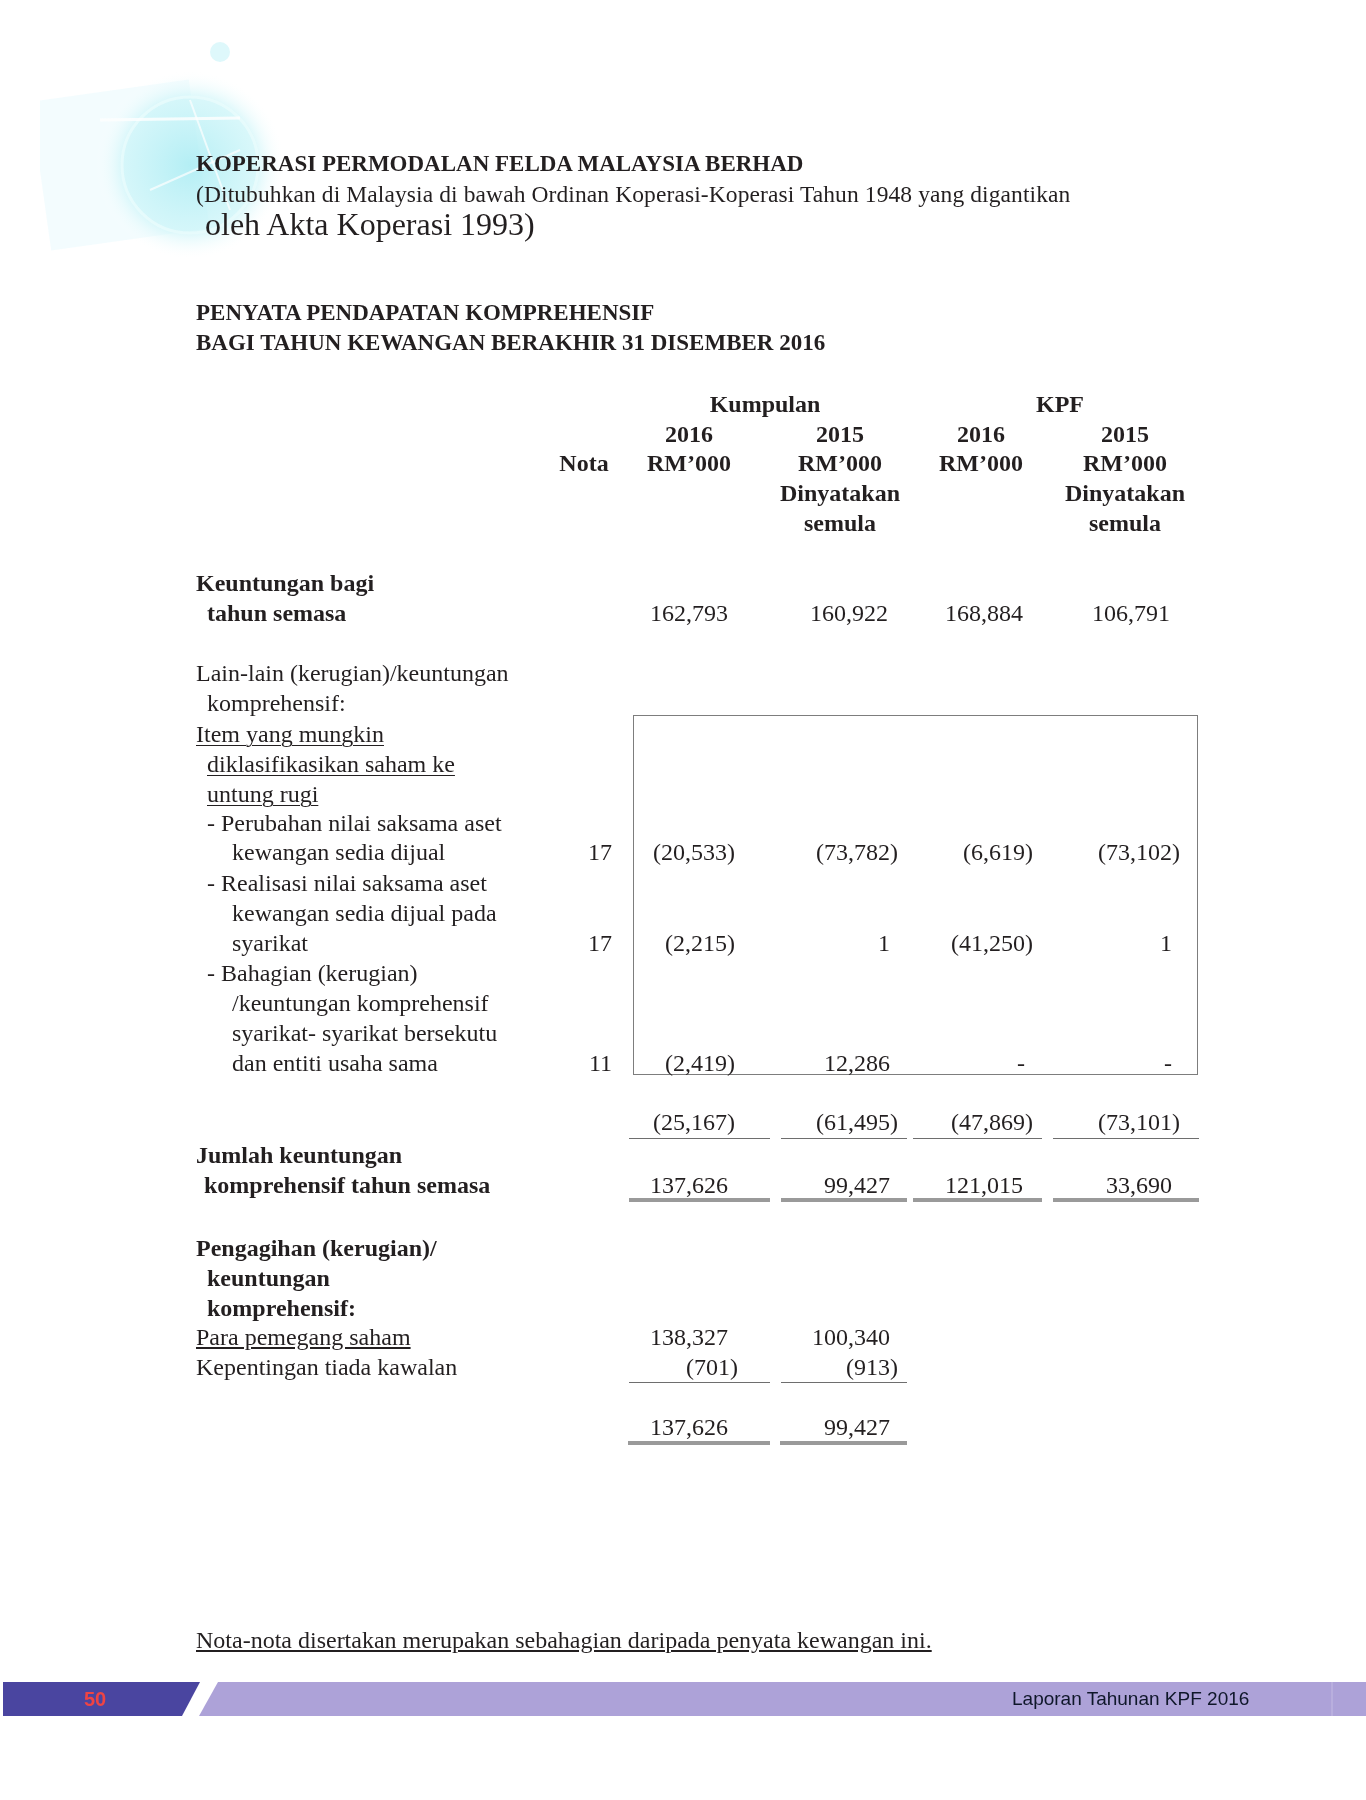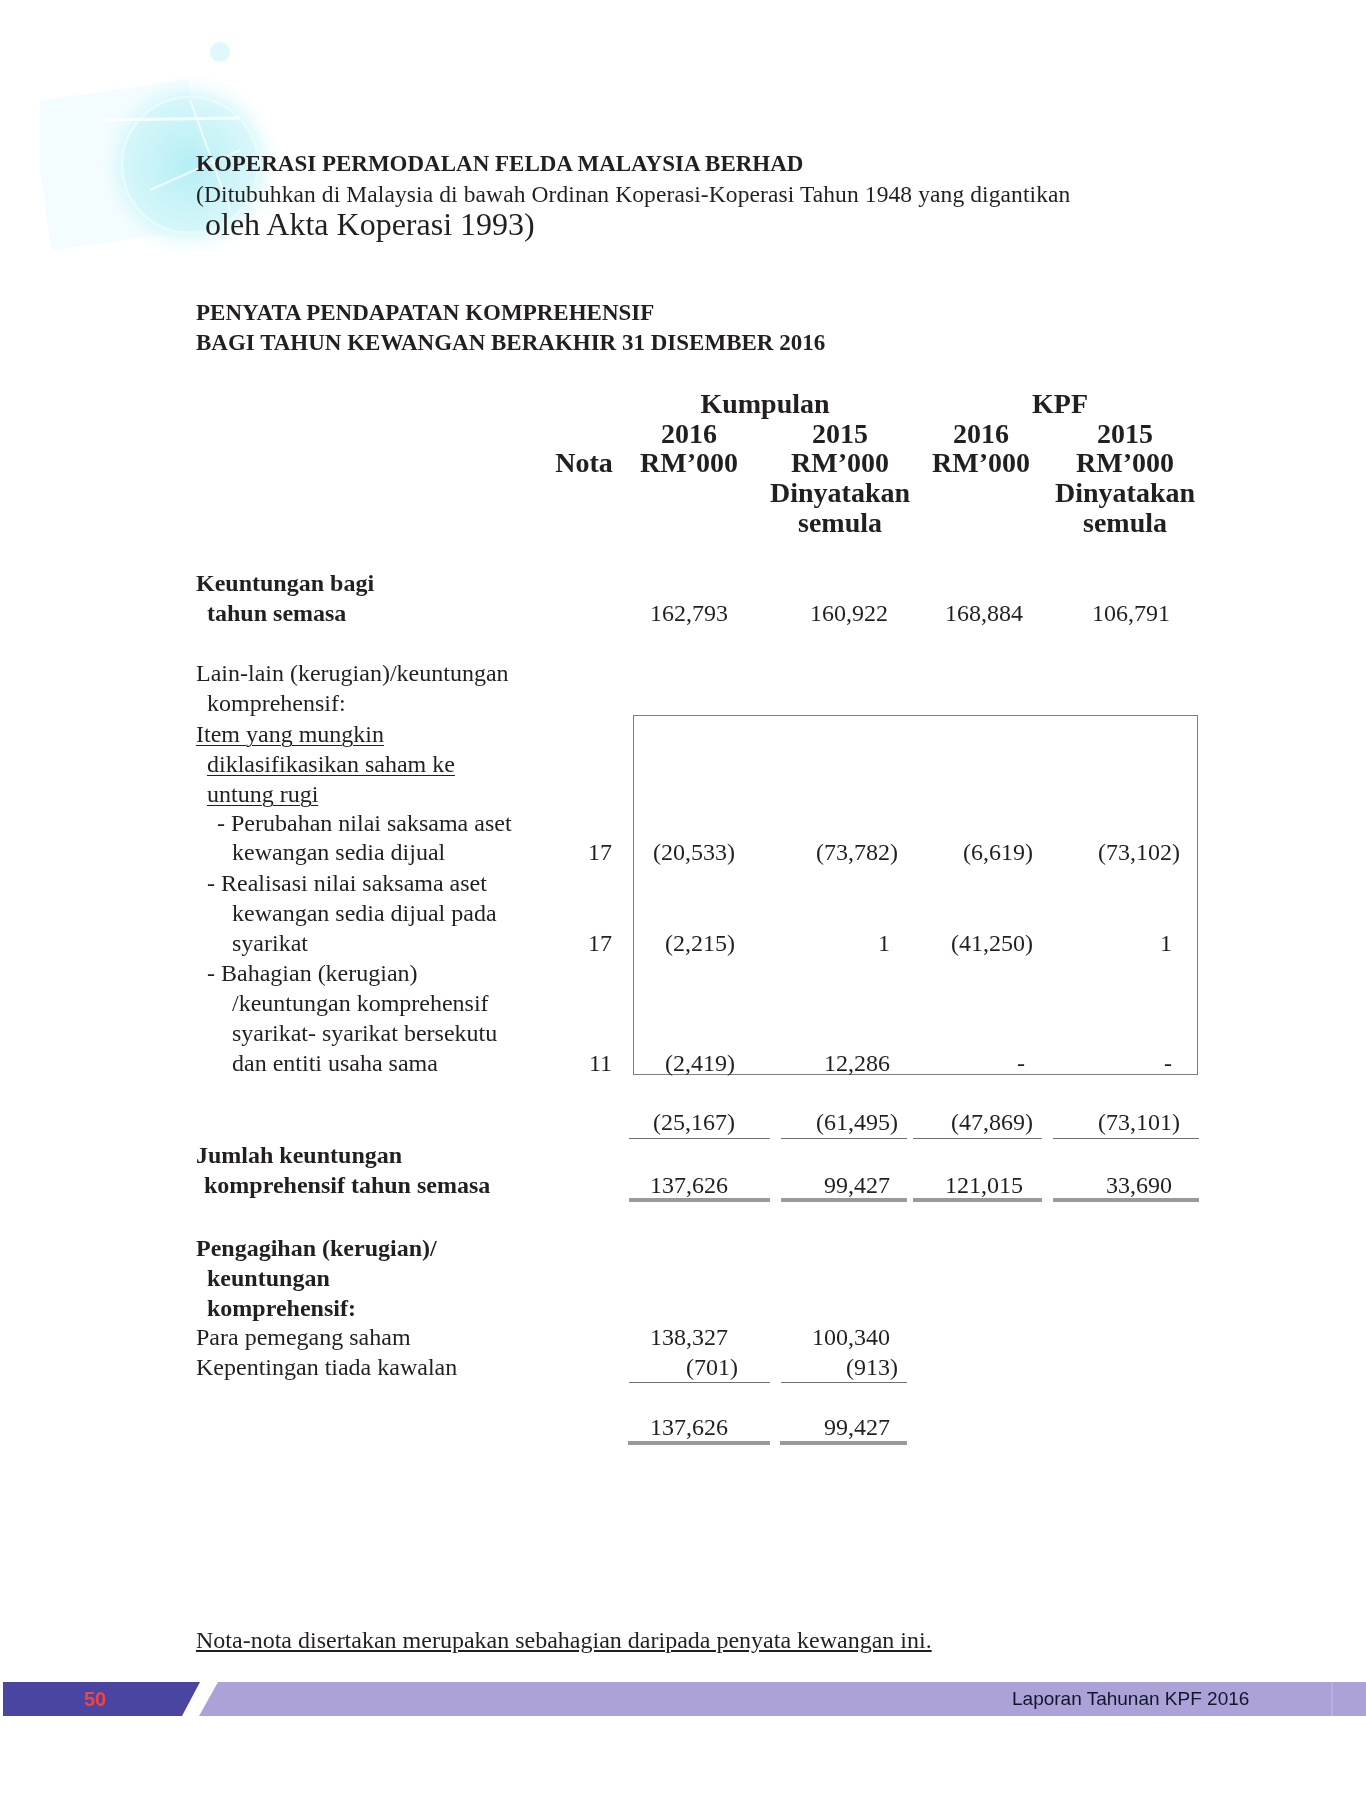--- a/index.html
+++ b/index.html
@@ -3,21 +3,21 @@
 <meta charset="utf-8">
 <style>
   html, body { margin: 0; padding: 0; background: #ffffff; }
   body { width: 1366px; height: 1800px; position: relative; overflow: hidden;
          font-family: "Liberation Serif", "DejaVu Serif", serif; color: #231f20; }
   .abs { position: absolute; white-space: nowrap; }
   .t { font-size: 24px; line-height: 30px; height: 30px; }
   .b { font-weight: bold; }
   .u { text-decoration: underline; text-underline-offset: 3px; text-decoration-thickness: 1px; }
   .num { text-align: right; }
-  .hdr { font-size: 28px; line-height: 30px; font-weight: bold; text-align: center; }
+  .hdr { font-size: 24px; line-height: 30px; font-weight: bold; text-align: center; }
 
   
   .wm { position: absolute; left: 40px; top: 40px; width: 260px; height: 230px; pointer-events: none; }
 
   .box { position: absolute; left: 633px; top: 715px; width: 565px; height: 360px;
          border: 1.5px solid #7d7d7d; box-sizing: border-box; }
   .rule-thin { position: absolute; height: 0; border-top: 1.5px solid #6e6e6e; }
   .rule-thick { position: absolute; height: 4px; background: #9a9a9a; }
 
   .footer-band { position: absolute; left: 0; top: 1682px; width: 1366px; height: 34px; }
@@ -84,21 +84,21 @@
 
 <div class="abs t" style="left:196px; top:658px;">Lain-lain (kerugian)/keuntungan</div>
 <div class="abs t" style="left:207px; top:688px;">komprehensif:</div>
 
 <div class="abs t u" style="left:196px; top:719px;">Item yang mungkin</div>
 <div class="abs t u" style="left:207px; top:749px;">diklasifikasikan saham ke</div>
 <div class="abs t u" style="left:207px; top:779px;">untung rugi</div>
 
 <div class="box"></div>
 
-<div class="abs t" style="left:217px; top:808px;text-align:right;">- Perubahan nilai saksama aset</div>
+<div class="abs t" style="left:207px; top:808px;text-align:right;">- Perubahan nilai saksama aset</div>
 <div class="abs t" style="left:232px; top:837px;">kewangan sedia dijual</div>
 <div class="abs t num" style="left:570px; width:42px; top:837px;">17</div>
 <div class="abs t num" style="left:620px; width:115px; top:837px;">(20,533)</div>
 <div class="abs t num" style="left:780px; width:118px; top:837px;">(73,782)</div>
 <div class="abs t num" style="left:915px; width:118px; top:837px;">(6,619)</div>
 <div class="abs t num" style="left:1062px; width:118px; top:837px;">(73,102)</div>
 
 <div class="abs t" style="left:207px; top:868px;">- Realisasi nilai saksama aset</div>
 <div class="abs t" style="left:232px; top:898px;">kewangan sedia dijual pada</div>
 <div class="abs t" style="left:232px; top:928px;">syarikat</div>
@@ -135,21 +135,21 @@
 <div class="abs t num" style="left:1062px; width:110px; top:1170px;">33,690</div>
 <div class="rule-thick" style="left:629px; width:141px; top:1198px;"></div>
 <div class="rule-thick" style="left:781px; width:126px; top:1198px;"></div>
 <div class="rule-thick" style="left:913px; width:129px; top:1198px;"></div>
 <div class="rule-thick" style="left:1053px; width:146px; top:1198px;"></div>
 
 <div class="abs t b" style="left:196px; top:1233px;">Pengagihan (kerugian)/</div>
 <div class="abs t b" style="left:207px; top:1263px;">keuntungan</div>
 <div class="abs t b" style="left:207px; top:1293px;">komprehensif:</div>
 
-<div class="abs t" style="left:196px; top:1322px;">Para pemegang saham</div>
+<div class="abs t" style="left:196px; top:1322px;text-decoration:underline;">Para pemegang saham</div>
 <div class="abs t num" style="left:620px; width:108px; top:1322px;">138,327</div>
 <div class="abs t num" style="left:780px; width:110px; top:1322px;">100,340</div>
 
 <div class="abs t" style="left:196px; top:1352px;">Kepentingan tiada kawalan</div>
 <div class="abs t num" style="left:620px; width:118px; top:1352px;">(701)</div>
 <div class="abs t num" style="left:780px; width:118px; top:1352px;">(913)</div>
 <div class="rule-thin" style="left:629px; width:141px; top:1382px;"></div>
 <div class="rule-thin" style="left:781px; width:126px; top:1382px;"></div>
 
 <div class="abs t num" style="left:620px; width:108px; top:1412px;">137,626</div>

